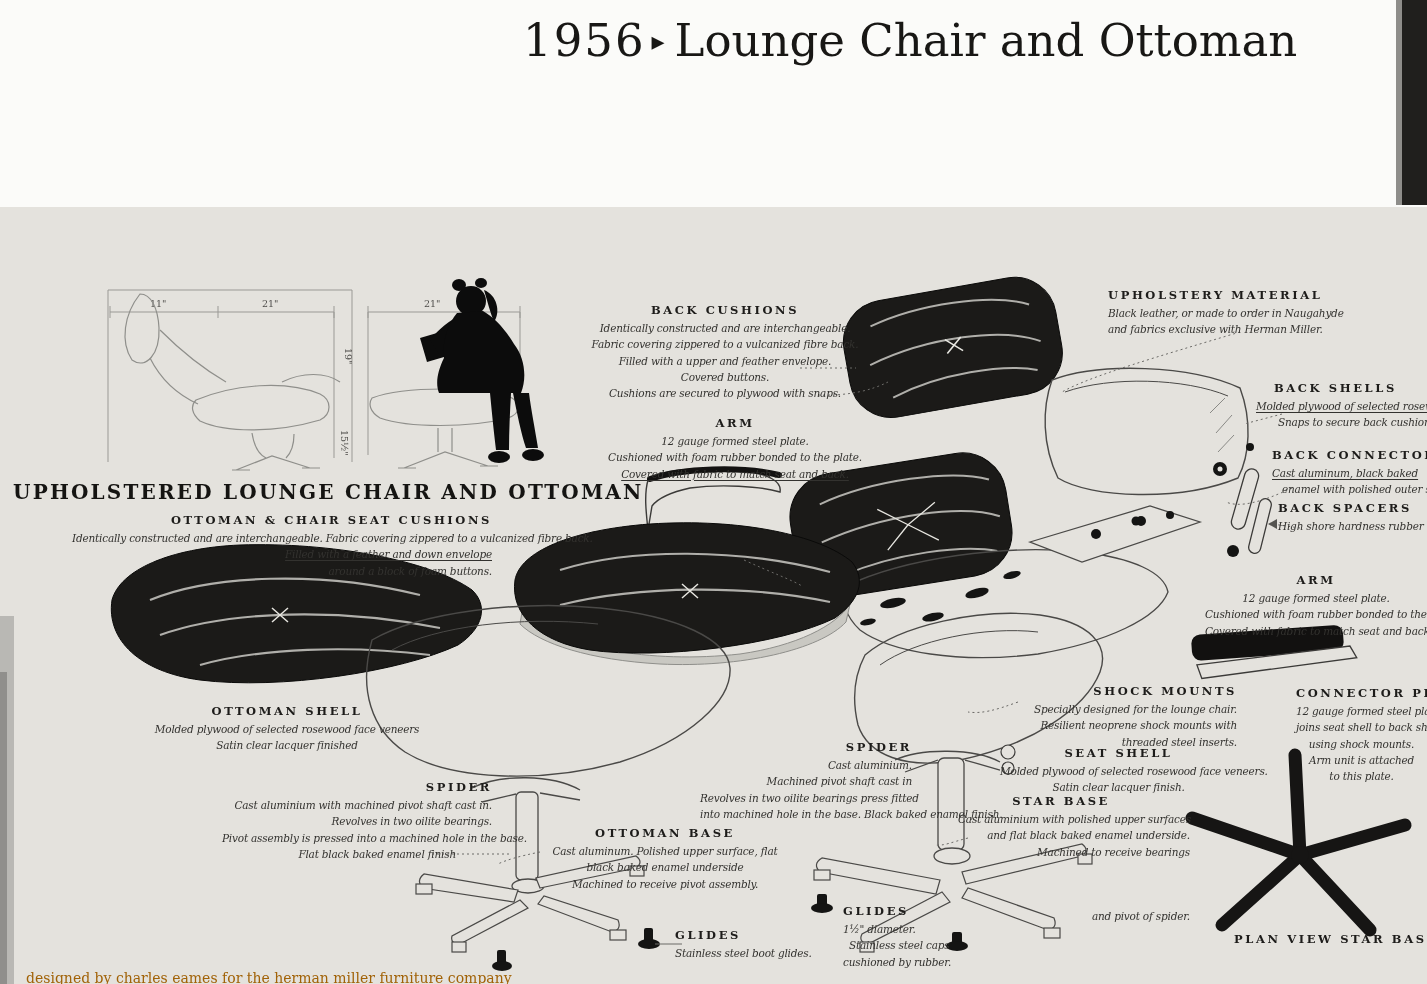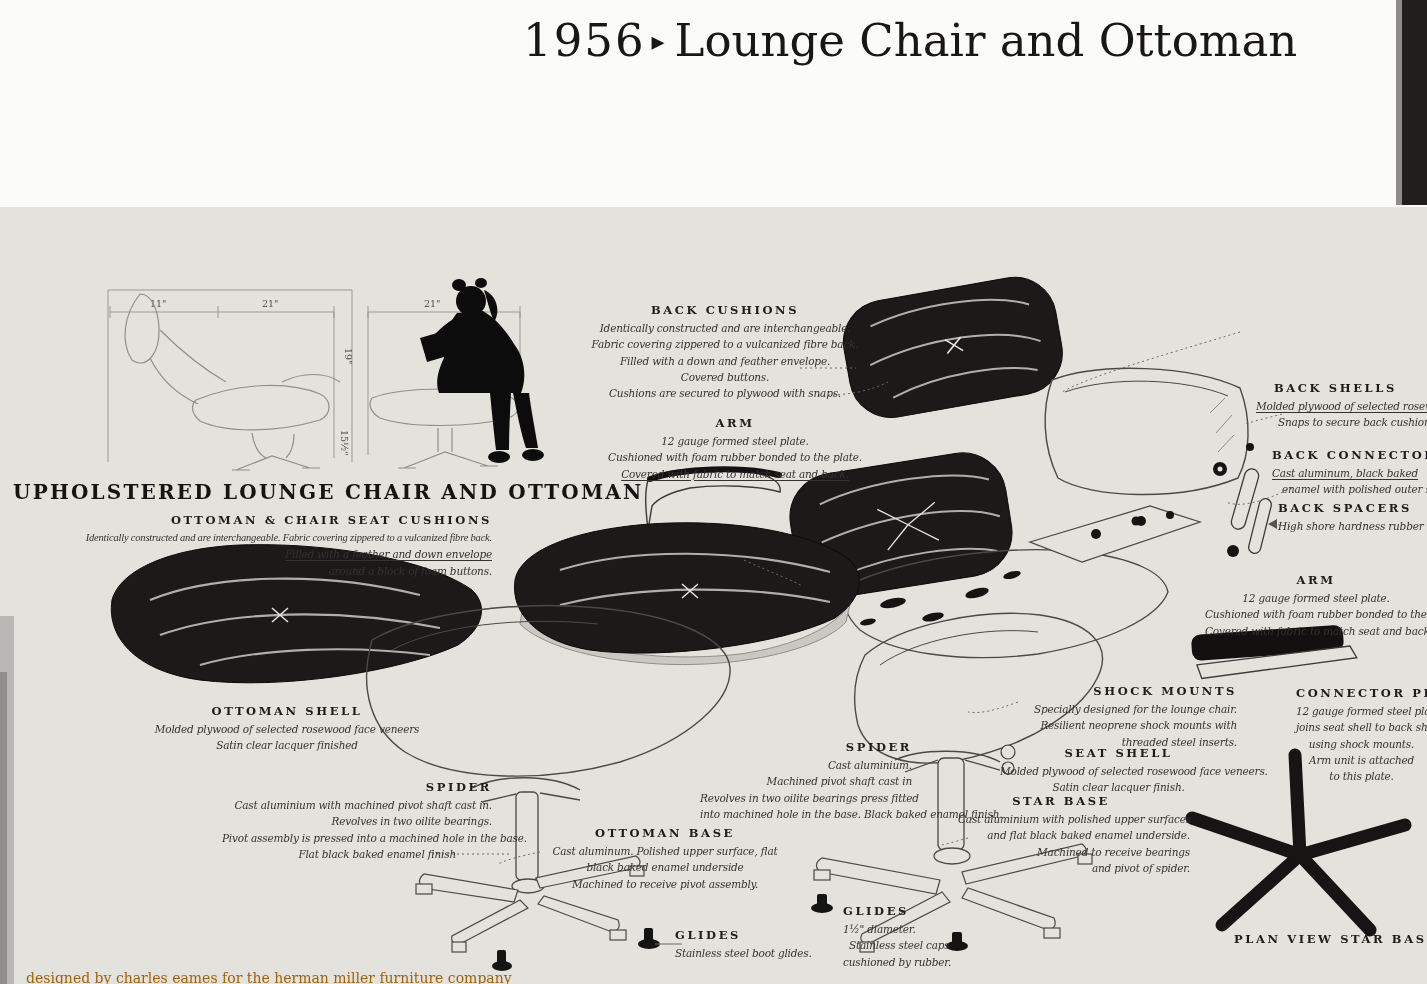--- a/index.html
+++ b/index.html
@@ -21,21 +21,21 @@
   .credit{position:absolute;left:26px;top:922px;font-size:14px;color:#a16207;white-space:nowrap;margin-top:48px;}
 
   .ann{position:absolute;}
   .ann .t{font-weight:bold;font-size:11.5px;letter-spacing:2.6px;color:#1d1c1a;
           margin-bottom:3px;white-space:nowrap;}
   .ann .l{font-style:italic;font-size:10.5px;letter-spacing:-0.2px;color:#33322f;
           line-height:1.55;white-space:nowrap;}
   .ta-c{text-align:center;} .ta-r{text-align:right;} .ta-l{text-align:left;}
   .tc .t{}
   .ul{text-decoration:underline;text-underline-offset:2px;}
-  .small{font-size:9.8px;font-family:Liberation Serif, serif;}
+  .small{font-size:9.8px;}
   .art{position:absolute;left:0;top:0;}
   .dim-label{font-family:"DejaVu Serif",serif;font-size:9.5px;fill:#4e4d4a;}
 </style>
 </head>
 <body>
 
 <div class="page">
   <div class="band"></div>
   <div class="strip-gray"></div>
   <div class="strip-dark"></div>
@@ -251,32 +251,37 @@
     </g>
     <polygon points="1268,524 1277,519 1277,529" fill="#555450"></polygon>
   </svg>
 
   <div class="main-heading">UPHOLSTERED LOUNGE CHAIR AND OTTOMAN</div>
 
   <div class="ann ta-c" style="left:565px;top:303px;width:320px;">
     <div class="t">BACK CUSHIONS</div>
     <div class="l">Identically constructed and are interchangeable.</div>
     <div class="l">Fabric covering zippered to a vulcanized fibre back.</div>
-    <div class="l">Filled with a down and feather envelope.</div>
+    <div class="l">Filled with a upper and feather envelope.</div>
     <div class="l">Covered buttons.</div>
     <div class="l">Cushions are secured to plywood with snaps.</div>
   </div>
 
   <div class="ann ta-c" style="left:590px;top:416px;width:290px;">
     <div class="t">ARM</div>
     <div class="l">12 gauge formed steel plate.</div>
     <div class="l">Cushioned with foam rubber bonded to the plate.</div>
     <div class="l ul">Covered with fabric to match seat and back.</div>
   </div>
 
+  <div class="ann ta-l" style="left:1108px;top:288px;width:310px;">
+    <div class="t">UPHOLSTERY MATERIAL</div>
+    <div class="l">Black leather, or made to order in Naugahyde</div>
+    <div class="l">and fabrics exclusive with Herman Miller.</div>
+  </div>
 
   <div class="ann ta-l" style="left:1256px;top:381px;width:171px;">
     <div class="t" style="padding-left:18px;">BACK SHELLS</div>
     <div class="l ul">Molded plywood of selected rosewood face veneers</div>
     <div class="l" style="padding-left:22px;">Snaps to secure back cushions.</div>
   </div>
 
   <div class="ann ta-l" style="left:1272px;top:448px;width:155px;">
     <div class="t">BACK CONNECTORS</div>
     <div class="l ul">Cast aluminum, black baked</div>
@@ -347,21 +352,21 @@
     <div class="t">SEAT SHELL</div>
     <div class="l">Molded plywood of selected rosewood face veneers.</div>
     <div class="l">Satin clear lacquer finish.</div>
   </div>
 
   <div class="ann ta-r tc" style="left:958px;top:794px;width:232px;">
     <div class="t" style="padding-right:80px;">STAR BASE</div>
     <div class="l">Cast aluminium with polished upper surfaces</div>
     <div class="l">and flat black baked enamel underside.</div>
     <div class="l" style="padding-left:60px;">Machined to receive bearings</div>
-    <div class="l" style="padding-left:60px;">and pivot of spider.</div>
+    <div class="l" style="padding-left:60px;margin-top:48px;">and pivot of spider.</div>
   </div>
 
   <div class="ann ta-c" style="left:1296px;top:686px;width:131px;">
     <div class="t" style="text-align:left;">CONNECTOR PLATE</div>
     <div class="l">12 gauge formed steel plate</div>
     <div class="l">joins seat shell to back shell</div>
     <div class="l">using shock mounts.</div>
     <div class="l">Arm unit is attached</div>
     <div class="l">to this plate.</div>
   </div>

